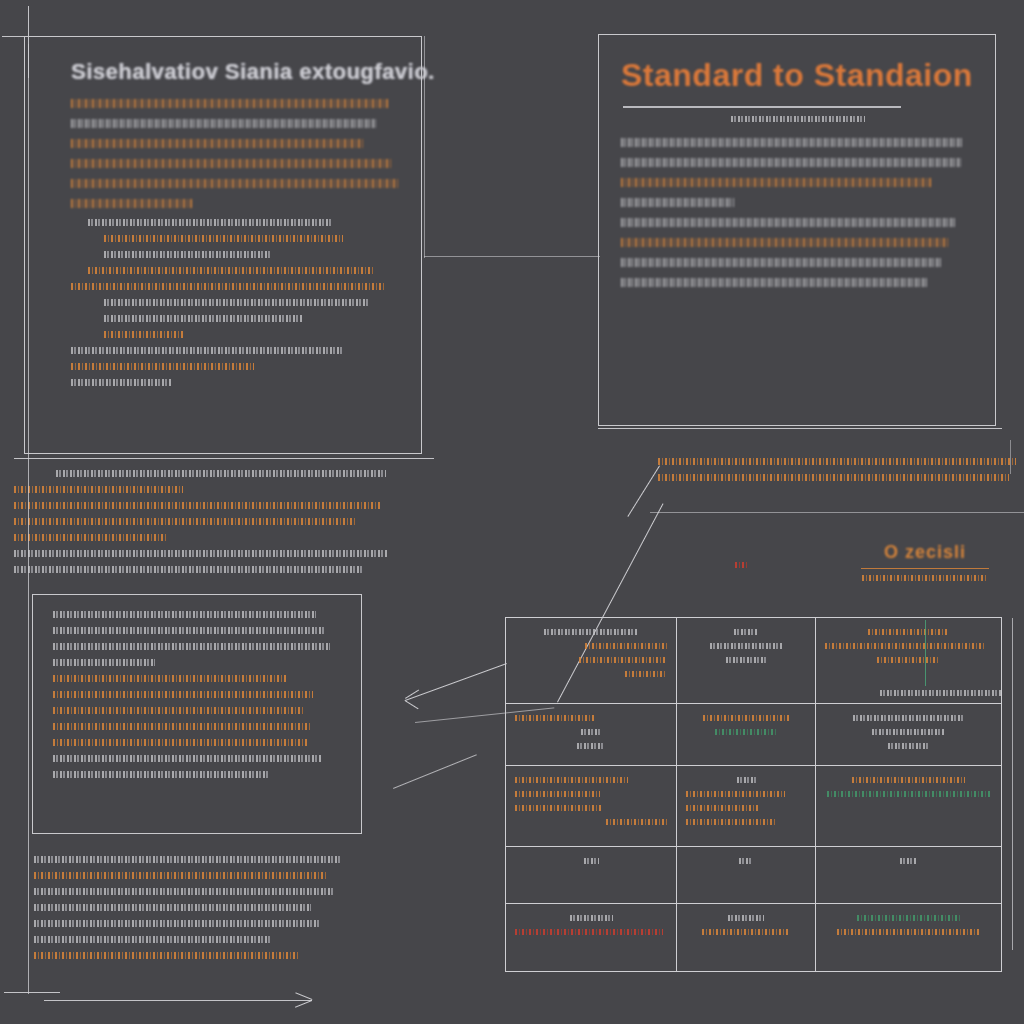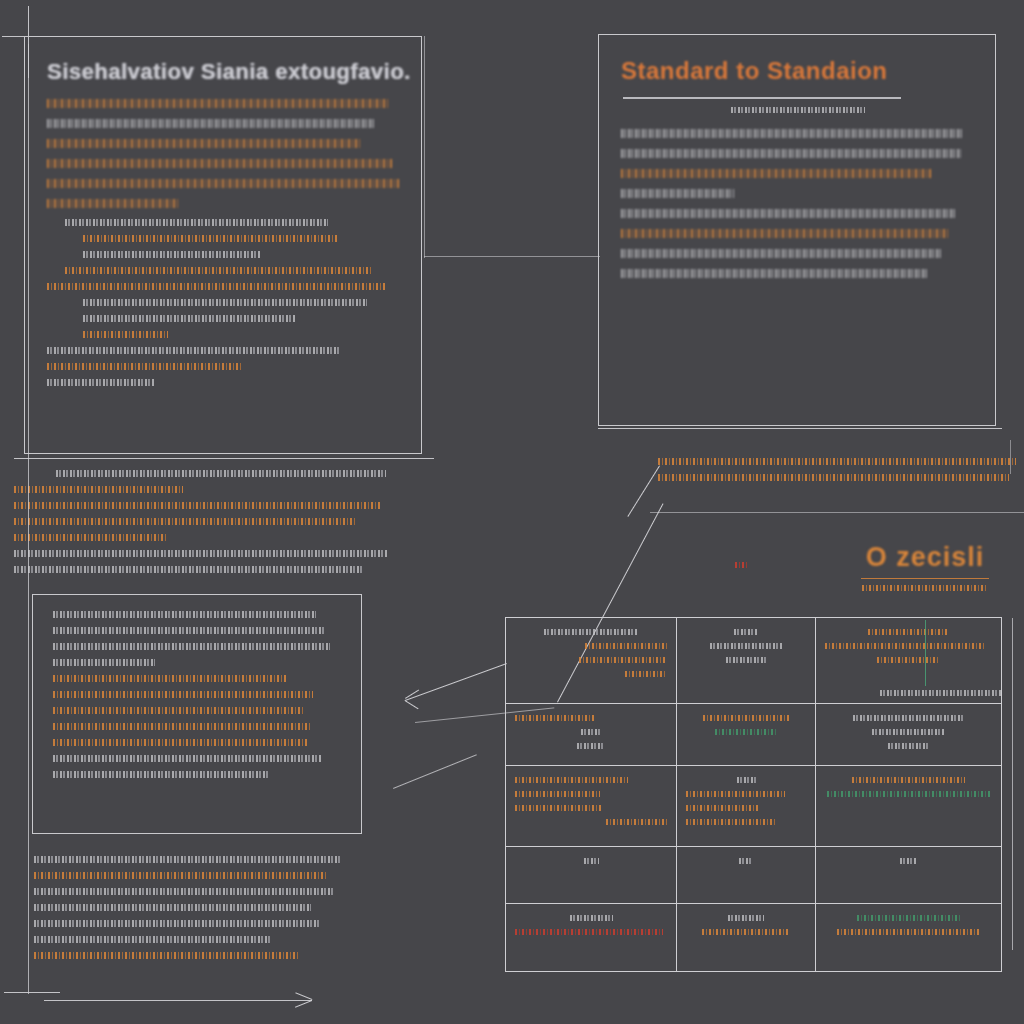--- a/index.html
+++ b/index.html
@@ -112,21 +112,21 @@
   .cell .ln { margin-bottom: 8px; }
 </style>
 </head>
 <body>
 
 <div id="stage">
 
   <div class="rule" style="left:2px; top:36px; width:96px; height:1.3px;"></div>
   <div class="rule" style="left:28px; top:6px; width:1.3px; height:72px;"></div>
 
-  <div class="panel" style="left:24px; top:36px; width:398px; height:418px;">
+  <div class="panel" style="left:24px; top:36px; width:398px; height:418px;padding-left:24px;">
     <div style="padding:22px 18px 0 22px;">
       <div class="htxt" style="font-size:22px; color:#ccccd2; margin-bottom:14px;
                   text-shadow:0 0 1px #9a9aa2, 1px 0 0 rgba(160,160,170,.5);">Sisehalvatiov Siania extougfavio.</div>
       <div id="pl-lines">
           <div class="ln  orange" style="width: 96%;"></div>
           <div class="ln  gray" style="width: 92%;"></div>
           <div class="ln  orange" style="width: 88%;"></div>
           <div class="ln  orange" style="width: 97%;"></div>
           <div class="ln  orange" style="width: 99%;"></div>
           <div class="ln  orange" style="width: 37%;"></div>
@@ -144,21 +144,21 @@
       <div id="pl-footer" style="margin-top:6px;">
           <div class="ln sm gray" style="width: 82%;"></div>
           <div class="ln sm orange" style="width: 55%;"></div>
           <div class="ln sm gray" style="width: 30%;"></div>
         </div>
     </div>
   </div>
 
   <div class="panel" style="left:598px; top:34px; width:398px; height:392px;">
     <div style="padding:22px 20px 0 22px;">
-      <div class="htxt" style="font-size:24px; color:#d9783a; margin-bottom:12px;">Standard to Standaion</div>
+      <div class="htxt" style="font-size:32px; color:#d9783a; margin-bottom:12px;">Standard to Standaion</div>
       <div style="width:278px; height:1.6px; background:#b9b9be; margin:7px 0 8px 2px; filter:blur(.5px);"></div>
       <div class="ln xs gray" style="width:38%; margin:0 auto 16px auto;"></div>
       <div id="pr-lines">
           <div class="ln  gray" style="width: 97%;"></div>
           <div class="ln  gray" style="width: 96%;"></div>
           <div class="ln  orange" style="width: 88%;"></div>
           <div class="ln  gray" style="width: 32%;"></div>
           <div class="ln  gray" style="width: 95%;"></div>
           <div class="ln  orange" style="width: 93%;"></div>
           <div class="ln  gray" style="width: 91%;"></div>
@@ -232,21 +232,21 @@
   <div class="diag" style="left:405px; top:700px; width:108px; transform:rotate(-20deg);"></div>
   <div class="diag" style="left:405px; top:700px; width:16px; transform:rotate(32deg);"></div>
   <div class="diag" style="left:405px; top:698px; width:16px; transform:rotate(-32deg);"></div>
   <div class="diag" style="left:415px; top:722px; width:140px; transform:rotate(-6deg); opacity:.6;"></div>
   <div class="diag" style="left:393px; top:788px; width:90px; transform:rotate(-22deg); opacity:.75;"></div>
 
   <div class="rule" style="left:1010px; top:440px; width:1.2px; height:34px; opacity:.5;"></div>
   <div class="rule" style="left:1012px; top:618px; width:1.3px; height:332px; opacity:.7;"></div>
 
   <div style="position:absolute; left:840px; top:542px; width:170px; text-align:center;">
-    <div class="htxt" style="font-size:27px; color:#d6843a; letter-spacing:1px;">O zecisli</div>
+    <div class="htxt" style="font-size:18px; color:#d6843a; letter-spacing:1px;">O zecisli</div>
     <div style="width:128px; height:1.4px; background:#d6843a; margin:5px auto 6px auto; filter:blur(.5px); opacity:.85;"></div>
     <div class="ln xs orange" style="width:74%; margin:0 auto;"></div>
   </div>
   <div class="ln xs red" style="position:absolute; left:735px; top:562px; width:12px;"></div>
 
   <div id="matrix">
       <div class="cell">
         <div class="ln xs gray" style="width: 62%; margin: 0px auto 8px;"></div>
         <div class="ln xs orange" style="width: 54%; margin-left: 46%;"></div>
         <div class="ln xs orange" style="width: 58%; margin-left: 42%;"></div>

